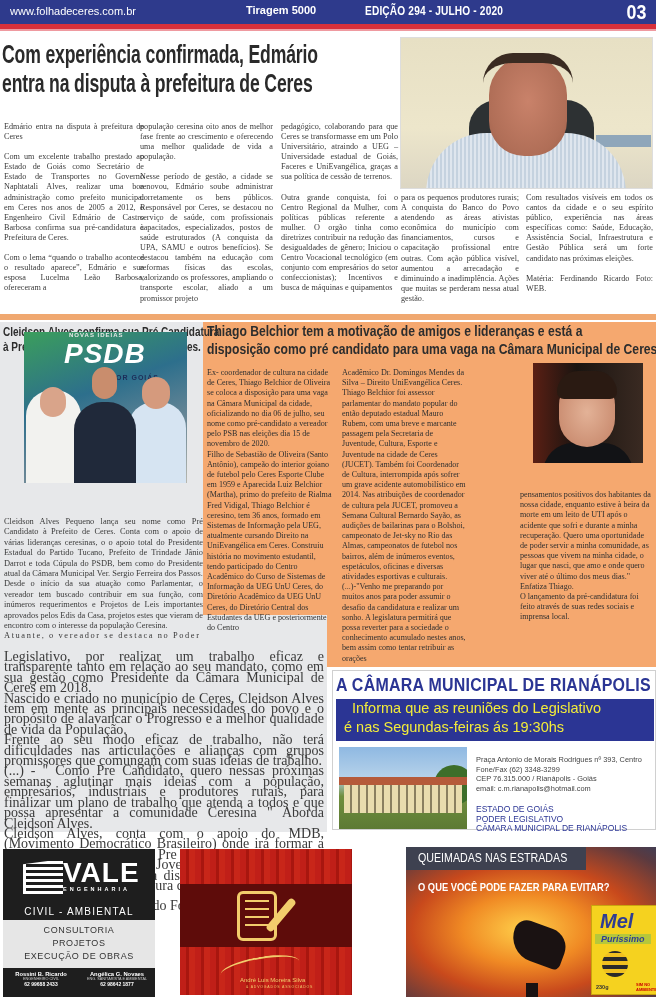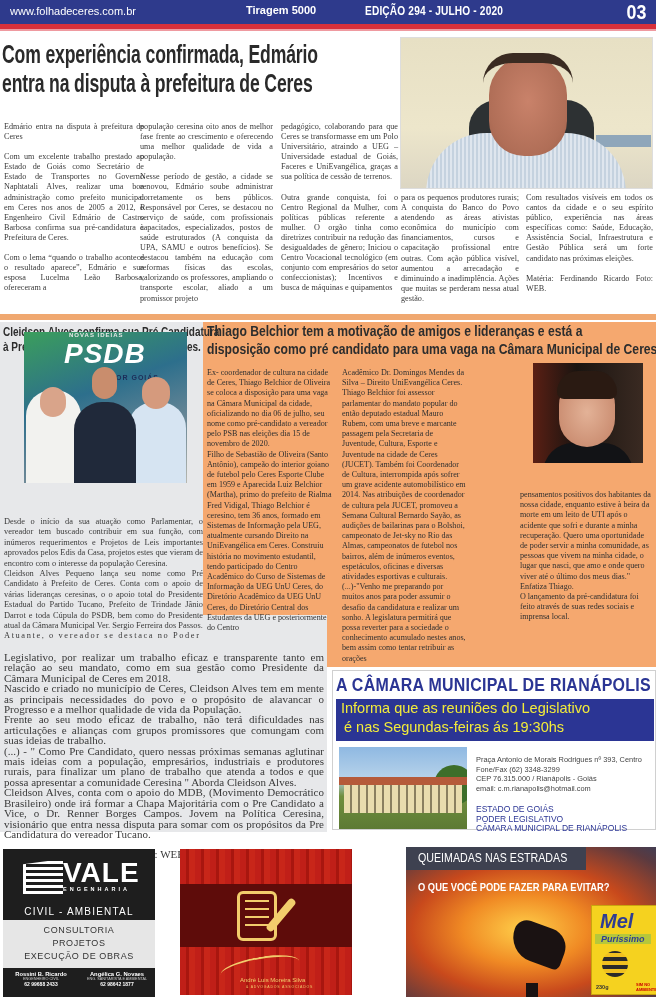--- a/index.html
+++ b/index.html
@@ -42,42 +42,42 @@
   .a2-photo .psdb { position: absolute; left: 40px; top: 6px; font: italic bold 28px "Liberation Sans", sans-serif; color: #ffffff; letter-spacing: 1px; }
   .a2-photo .novas { position: absolute; left: 45px; top: 0px; font: bold 6px "Liberation Sans", sans-serif; color: #e8e8e8; letter-spacing: 1px; }
   .a2-photo .goias { position: absolute; left: 92px; top: 42px; font: bold 7px "Liberation Sans", sans-serif; color: #1c2d58; letter-spacing: 1px; }
   .a2-photo .p1 { position: absolute; left: 2px; top: 58px; width: 55px; height: 95px; background: #f2f2ef; border-radius: 26px 26px 0 0; }
   .a2-photo .p1h { position: absolute; left: 16px; top: 55px; width: 26px; height: 30px; background: #d9a48a; border-radius: 13px; }
   .a2-photo .p2 { position: absolute; left: 50px; top: 70px; width: 62px; height: 85px; background: #20293a; border-radius: 28px 28px 0 0; }
   .a2-photo .p2h { position: absolute; left: 68px; top: 35px; width: 25px; height: 32px; background: #c98d6d; border-radius: 13px; }
   .a2-photo .p3 { position: absolute; left: 104px; top: 70px; width: 58px; height: 85px; background: #d6e4f2; border-radius: 26px 26px 0 0; }
   .a2-photo .p3h { position: absolute; left: 118px; top: 45px; width: 28px; height: 32px; background: #d59a7d; border-radius: 14px; }
   .a2-c1 { left: 4px; top: 517px; width: 199px; font-size: 8.4px; line-height: 10.4px; }
-  .a2-c2 { left: 4px; top: 652px; width: 320px; font-size: 11px; line-height: 10.4px; }
+  .a2-c2 { left: 4px; top: 652px; width: 320px; font-size: 14px; line-height: 10.4px; }
   .a2-c2 p { margin-bottom: 0; }
   .a2-c2 .credit { margin-top: 10px; }
 
   
   .a3-box { position: absolute; left: 203px; top: 322px; width: 453px; height: 345px; background: #f5a86f; }
   .a3-box-lower { position: absolute; left: 203px; top: 615px; width: 124px; height: 52px; background: #ffffff; }
   .a3-title { position: absolute; left: 207px; top: 322px; width: 445px; font: bold 15px "Liberation Sans", sans-serif; line-height: 18px; color: #2d2d2d; white-space: nowrap; transform: scaleX(0.81); transform-origin: left; }
   .a3-photo { position: absolute; left: 533px; top: 363px; width: 110px; height: 100px; background: linear-gradient(90deg,#5a1f14 0%,#1a1410 40%,#3a2a22 100%); overflow: hidden; }
   .a3-photo .face { position: absolute; left: 26px; top: 14px; width: 56px; height: 70px; background: radial-gradient(ellipse at 50% 50%, #e3b297 0%, #c98b6f 80%); border-radius: 28px; }
   .a3-photo .hair { position: absolute; left: 24px; top: 8px; width: 60px; height: 28px; background: #2a1a12; border-radius: 30px 30px 10px 10px; }
   .a3-photo .shirt { position: absolute; left: 10px; top: 80px; width: 90px; height: 30px; background: #121316; border-radius: 30px 30px 0 0; }
   .a3-col { position: absolute; font-size: 8.1px; line-height: 10.2px; color: #2f2f2f; }
   .a3-c1 { left: 207px; top: 368px; width: 125px; }
   .a3-c2 { left: 342px; top: 368px; width: 125px; }
   .a3-c3 { left: 520px; top: 490px; width: 133px; }
 
   
   .ad-cam { position: absolute; left: 332px; top: 670px; width: 324px; height: 160px; border: 1px solid #d0d0d0; background: #fff; }
   .ad-cam .h { position: absolute; left: 3px; top: 3px; font: bold 19px "Liberation Sans", sans-serif; color: #2b3594; white-space: nowrap; transform: scaleX(0.84); transform-origin: left; letter-spacing: 0.3px; }
   .ad-cam .band { position: absolute; left: 3px; top: 28px; width: 318px; height: 42px; background: #2b3594; }
-  .ad-cam .band .l1 { position: absolute; left: 5px; top: 1px; font: 14.5px "Liberation Sans", sans-serif; color: #f3ec3a; white-space: nowrap; }
+  .ad-cam .band .l1 { position: absolute; left: 16px; top: 1px; font: 14.5px "Liberation Sans", sans-serif; color: #f3ec3a; white-space: nowrap; }
   .ad-cam .band .l2 { position: absolute; left: 8px; top: 20px; font: 14.5px "Liberation Sans", sans-serif; color: #f3ec3a; white-space: nowrap; }
   .ad-cam .bldg { position: absolute; left: 6px; top: 76px; width: 128px; height: 82px; background: linear-gradient(180deg,#8fb9e2 0%,#b6d2ea 38%,#6f8e3e 60%,#5d7a34 100%); overflow: hidden; }
   .ad-cam .bldg .roof { position: absolute; left: 0; top: 30px; width: 128px; height: 8px; background: #b55a3a; }
   .ad-cam .bldg .wall { position: absolute; left: 5px; top: 38px; width: 118px; height: 28px; background: repeating-linear-gradient(90deg,#e9dcae 0 6px,#8a7f60 6px 8px); }
   .ad-cam .bldg .tree { position: absolute; left: 95px; top: 18px; width: 40px; height: 40px; background: #3d6e2a; border-radius: 20px; }
   .ad-cam .info { position: absolute; left: 143px; top: 84px; font: 7.4px "Liberation Sans", sans-serif; line-height: 9.5px; color: #444; white-space: nowrap; }
   .ad-cam .org { position: absolute; left: 143px; top: 134px; font: 8.5px "Liberation Sans", sans-serif; line-height: 9.5px; color: #2b3594; white-space: nowrap; }
 
   
   .ad-vale { position: absolute; left: 3px; top: 849px; width: 152px; height: 148px; background: #1e1e1e; padding-left: 24px; }
@@ -177,22 +177,22 @@
   <span class="psdb">PSDB</span>
   <span class="goias">OR GOIÁS</span>
   <div class="p1"></div>
     <div class="p1h"></div>
   <div class="p3"></div>
     <div class="p3h"></div>
   <div class="p2"></div>
     <div class="p2h"></div>
 </div>
 <div class="col a2-c1">
+  <div>Cleidson Alves Pequeno lança seu nome como Pré Candidato à Prefeito de Ceres. Conta com o apoio de várias lideranças ceresinas, o o apoio total do Presidente Estadual do Partido Tucano, Prefeito de Trindade Jânio Darrot e toda Cúpula do PSDB, bem como do Presidente atual da Câmara Municipal Ver. Sergio Ferreira dos Passos.</div>
   <div>Desde o início da sua atuação como Parlamentar, o vereador tem buscado contribuir em sua função, com inúmeros requerimentos e Projetos de Leis importantes aprovados pelos Edis da Casa, projetos estes que vieram de encontro com o interesse da população Ceresina.</div>
-  <div>Cleidson Alves Pequeno lança seu nome como Pré Candidato à Prefeito de Ceres. Conta com o apoio de várias lideranças ceresinas, o o apoio total do Presidente Estadual do Partido Tucano, Prefeito de Trindade Jânio Darrot e toda Cúpula do PSDB, bem como do Presidente atual da Câmara Municipal Ver. Sergio Ferreira dos Passos.</div>
   <div style="letter-spacing:1.6px;">Atuante, o vereador se destaca no Poder</div>
 </div>
 <div class="col a2-c2">
   <p>Legislativo, por realizar um trabalho eficaz e transparente tanto em relação ao seu mandato, como em sua gestão como Presidente da Câmara Municipal de Ceres em 2018.</p>
   <p>Nascido e criado no município de Ceres, Cleidson Alves tem em mente as principais necessidades do povo e o propósito de alavancar o Progresso e a melhor qualidade de vida da População.</p>
   <p>Frente ao seu modo eficaz de trabalho, não terá dificuldades nas articulações e alianças com grupos promissores que comungam com suas ideias de trabalho.</p>
   <p>(...) - " Como Pre Candidato, quero nessas próximas semanas aglutinar mais ideias com a população, empresários, industriais e produtores rurais, para finalizar um plano de trabalho que atenda a todos e que possa apresentar a comunidade Ceresina " Aborda Cleidson Alves.</p>
   <p>Cleidson Alves, conta com o apoio do MDB, (Movimento Democrático Brasileiro) onde irá formar a Chapa Majoritária com o Pre Candidato a Vice, o Dr. Renner Borges Campos. Jovem na Política Ceresina, visionário que entra nessa disputa para somar com os propósitos da Pre Candidatura do vereador Tucano.</p>
   <p class="credit">Matéria: Ferdinando Ricardo Foto: WEB</p>
 </div>

